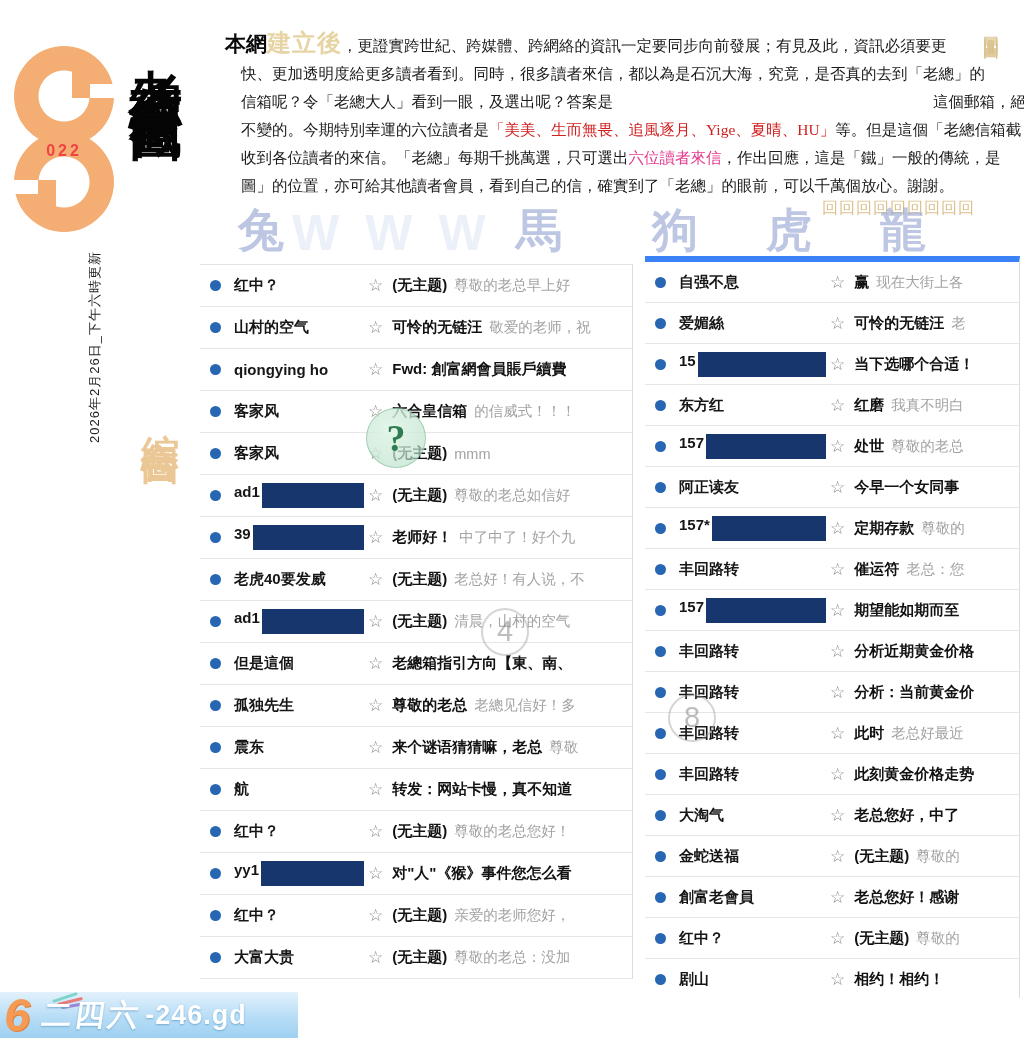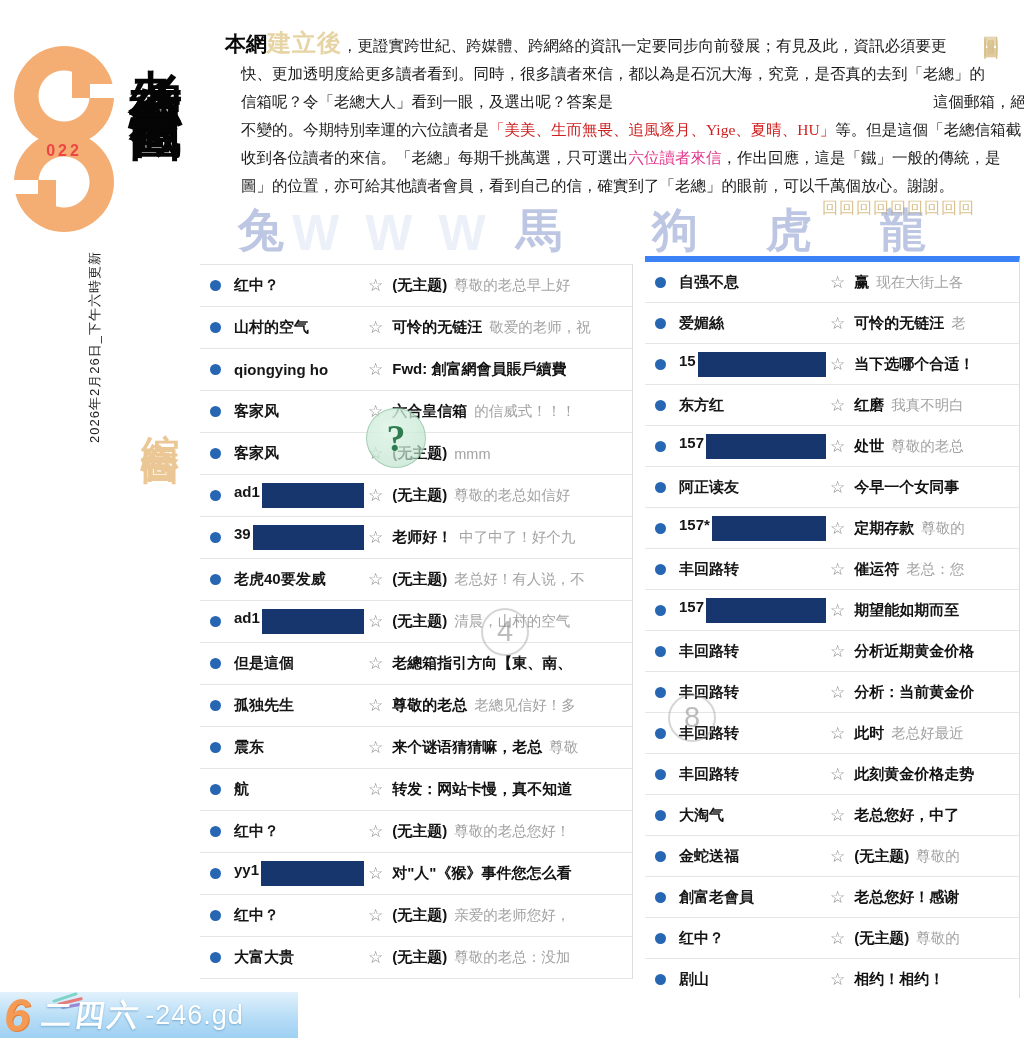--- a/index.html
+++ b/index.html
@@ -73,21 +73,21 @@
     display:flex;align-items:center;z-index:6;}
   .f6{font-size:47px;font-weight:bold;font-style:italic;color:#f59a55;margin-left:4px;line-height:46px;
     text-shadow:1px 1px 0 #e07f35;}
   .feather{position:absolute;left:52px;top:2px;width:40px;height:14px;}
   .feather i{position:absolute;display:block;width:26px;height:3px;border-radius:2px;}
   .feather i:nth-child(1){background:#7fd4c8;transform:rotate(-18deg);top:2px;left:0;}
   .feather i:nth-child(2){background:#e87a7a;transform:rotate(-14deg);top:6px;left:5px;}
   .feather i:nth-child(3){background:#9a86d4;transform:rotate(-10deg);top:10px;left:9px;}
   .brand-cn{color:#fff;font-weight:bold;font-size:30px;font-family:"Liberation Serif", serif;
     margin-left:12px;letter-spacing:3px;transform:skewX(-8deg);text-shadow:0 1px 2px rgba(110,165,205,.9);}
-  .brand-domain{color:#fff;font-weight:normal;font-size:27px;margin-left:4px;letter-spacing:1px;
+  .brand-domain{color:#fff;font-weight:bold;font-size:27px;margin-left:4px;letter-spacing:1px;
     text-shadow:0 1px 2px rgba(110,165,205,.9);}
 </style>
 </head>
 <body>
 
 <div class="logo">
   <div class="ring top"></div>
   <div class="ring bot"></div>
   <div class="notch n1"></div>
   <div class="notch n2"></div>

